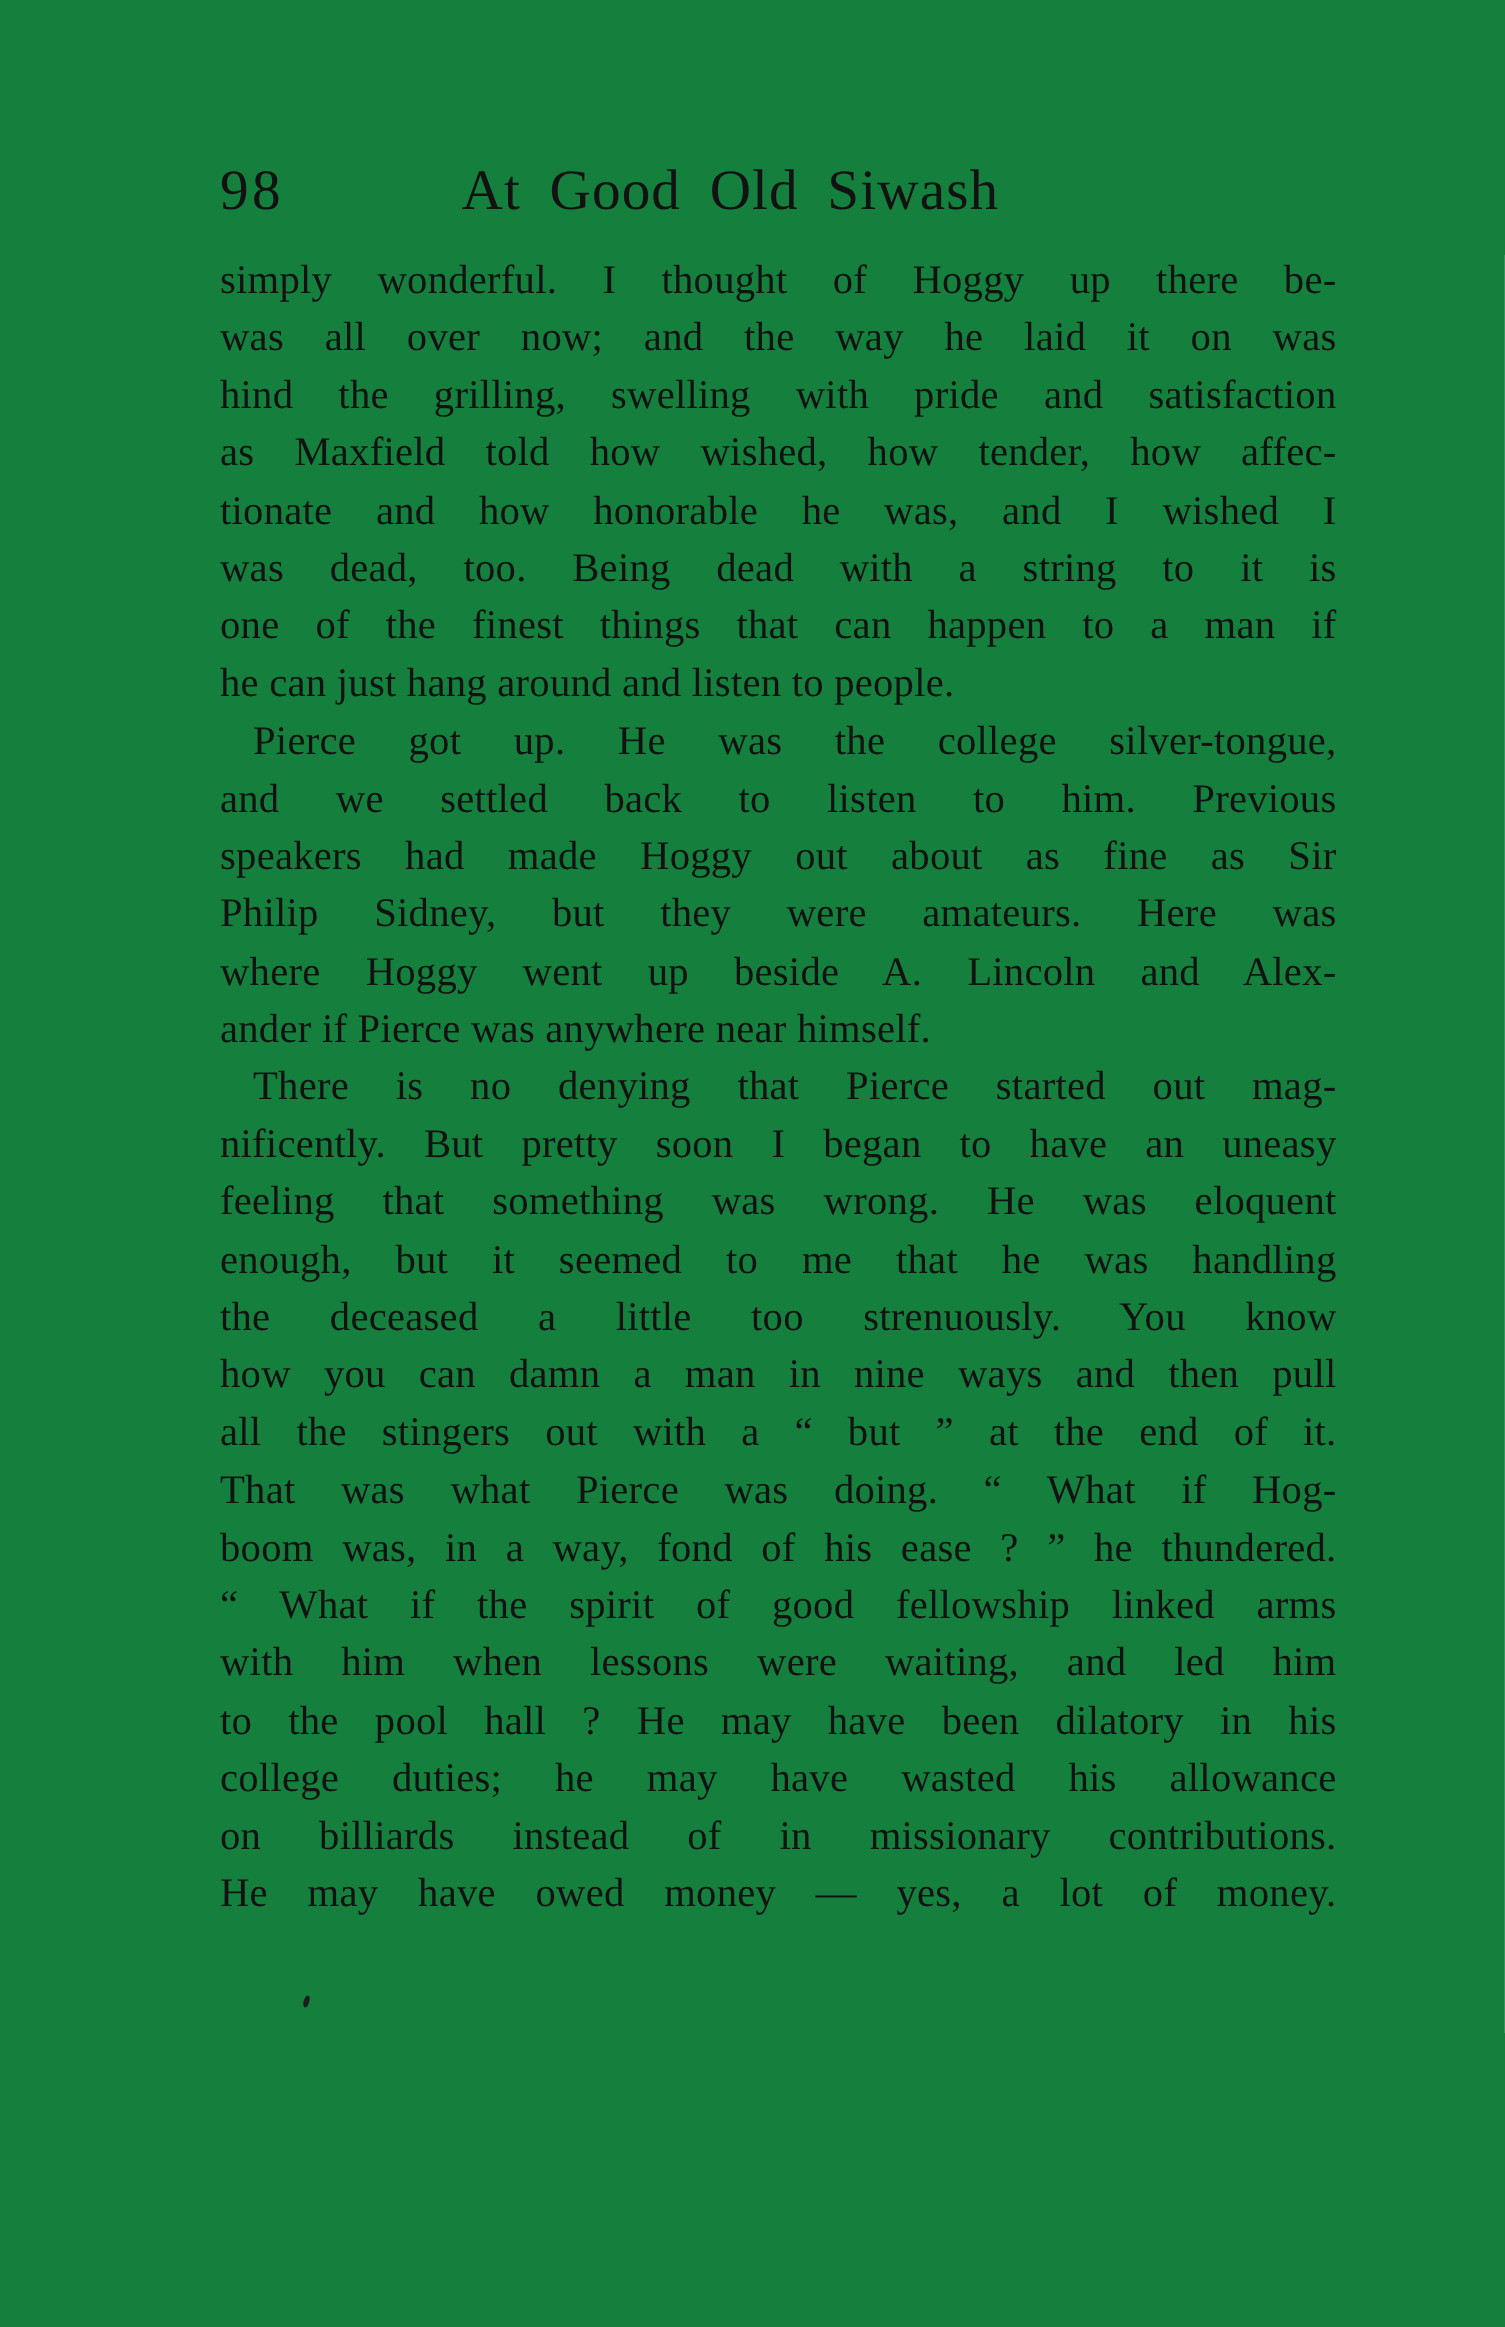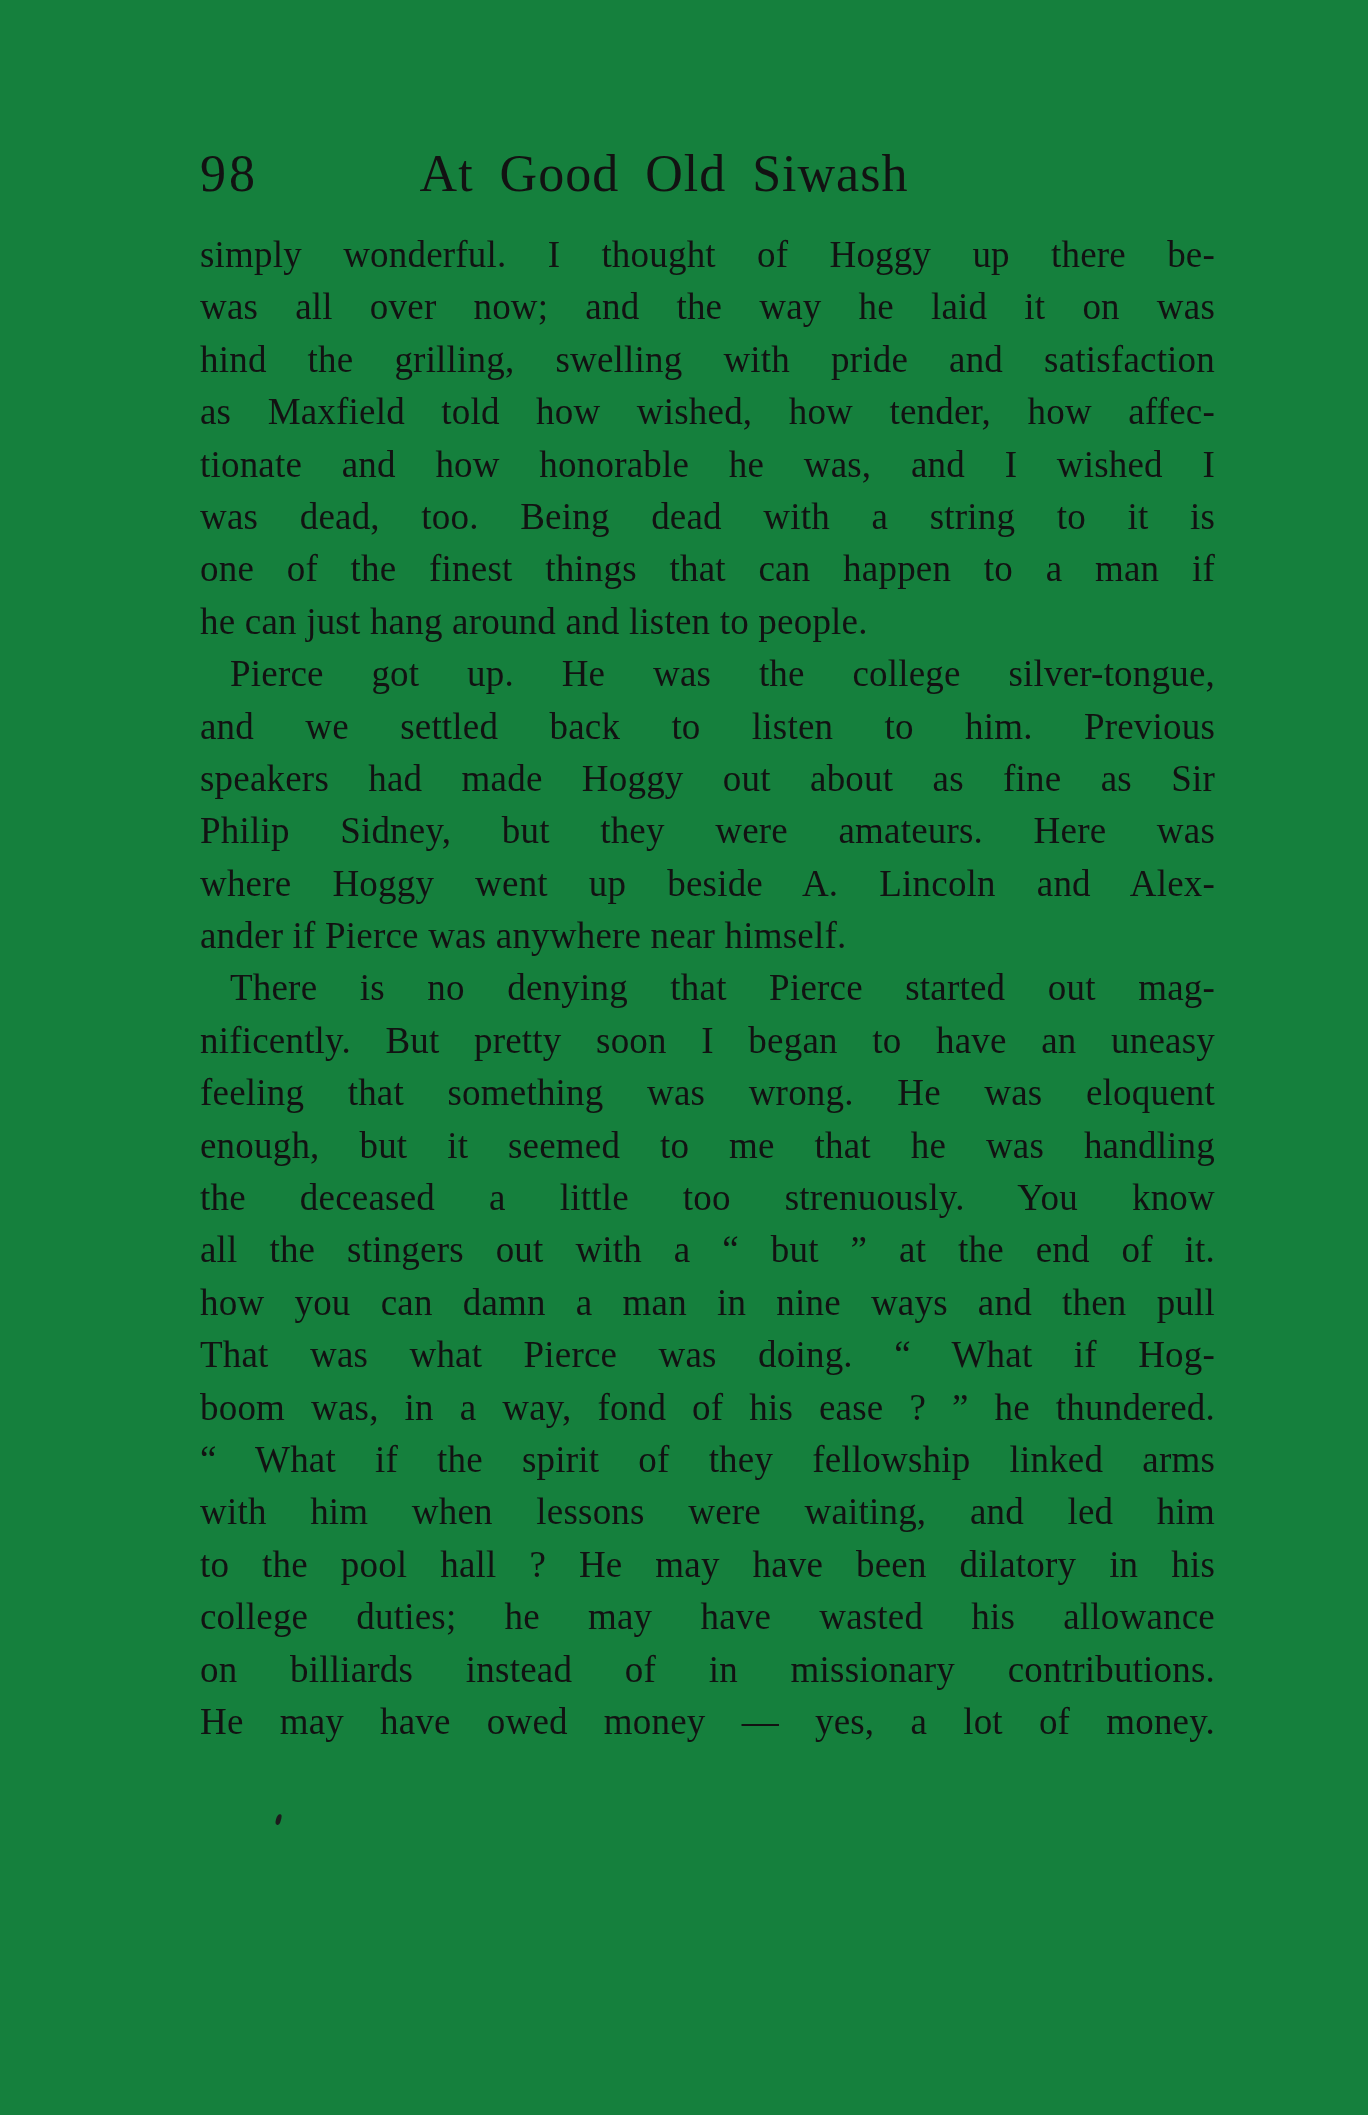--- a/index.html
+++ b/index.html
@@ -108,25 +108,25 @@
         <div class="line">Philip Sidney, but they were amateurs.  Here was</div>
         <div class="line">where Hoggy went up beside A. Lincoln and Alex-</div>
         <div class="line endline">ander if Pierce was anywhere near himself.</div>
       </div>
       <div class="para">
         <div class="line indent">There is no denying that Pierce started out mag-</div>
         <div class="line">nificently.  But pretty soon I began to have an uneasy</div>
         <div class="line">feeling that something was wrong.  He was eloquent</div>
         <div class="line">enough, but it seemed to me that he was handling</div>
         <div class="line">the deceased a little too strenuously.  You know</div>
+        <div class="line">how you can damn a man in nine ways and then pull</div>
         <div class="line">all the stingers out with a “ but ” at the end of it.</div>
-        <div class="line">how you can damn a man in nine ways and then pull</div>
         <div class="line">That was what Pierce was doing.  “ What if Hog-</div>
         <div class="line">boom was, in a way, fond of his ease ? ” he thundered.</div>
-        <div class="line">“ What if the spirit of they fellowship linked arms</div>
+        <div class="line">“ What if the spirit of good fellowship linked arms</div>
         <div class="line">with him when lessons were waiting, and led him</div>
         <div class="line">to the pool hall ?  He may have been dilatory in his</div>
         <div class="line">college duties; he may have wasted his allowance</div>
         <div class="line">on billiards instead of in missionary contributions.</div>
         <div class="line">He may have owed money — yes, a lot of money.</div>
       </div>
     </div>
 
   <div class="speck"></div>
 

